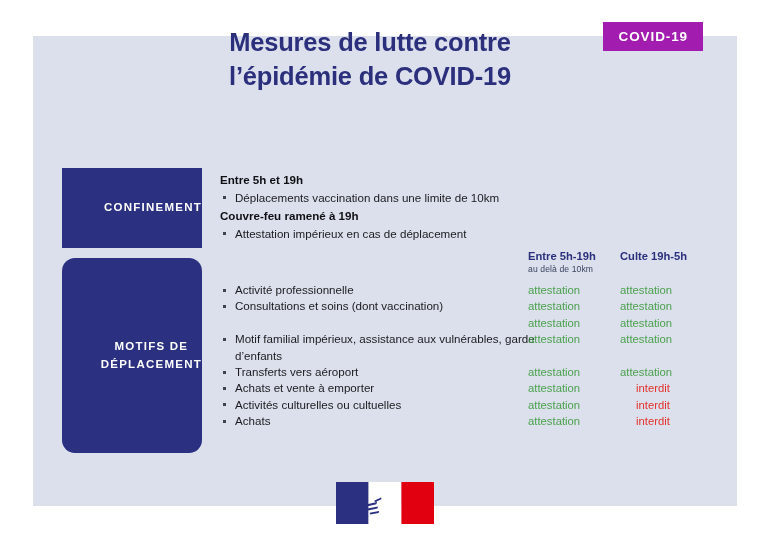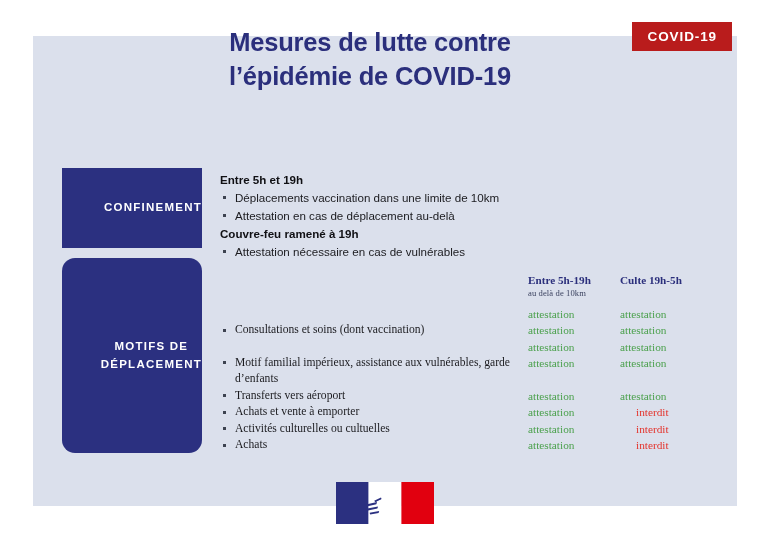--- a/index.html
+++ b/index.html
@@ -9,24 +9,25 @@
   }
   body {
     width: 770px;
     height: 544px;
     font-family: "Liberation Sans", sans-serif;
     -webkit-font-smoothing: antialiased;
   }
 
   #infographic {
     position: relative;
-    width: 770px;
+    width: 700px;
     height: 544px;
     background: #ffffff;
     overflow: hidden;
+    padding-left: 41px;
   }
 
   
   .panel {
     position: absolute;
     left: 33px;
     top: 36px;
     width: 704px;
     height: 470px;
     background: #dbe0ec;
@@ -44,21 +45,21 @@
     font-weight: bold;
     line-height: 1.32;
     letter-spacing: -0.2px;
   }
   .header-title .line { display: block; }
 
   .covid-badge {
     position: absolute;
     right: 38px;
     top: 22px;
-    background: #b91c1c;
+    background: #a21caf;
     color: #ffffff;
     font-size: 13.5px;
     font-weight: bold;
     letter-spacing: 0.9px;
     padding: 7px 15px 7px 16px;
   }
 
   
   .sec-box {
     position: absolute;
@@ -122,23 +123,22 @@
     top: 6.5px;
     width: 3px;
     height: 3px;
     background: #3d4250;
   }
 
   
   .motifs-area {
     position: absolute;
     left: 220px;
-    top: 274px;
+    top: 250px;
     width: 490px;
-    font-family: Liberation Serif, serif;
   }
   .col-heads {
     position: relative;
     height: 32px;
   }
   .col-head {
     position: absolute;
     top: 0;
     color: #2b2f7c;
     font-size: 11.2px;
@@ -212,25 +212,24 @@
   <div class="covid-badge">COVID-19</div>
 
   <div class="sec-box sec-box-confinement">
     <span class="lbl-line">CONFINEMENT</span>
   </div>
 
   <div class="confinement-body">
     <div class="sub-head">Entre 5h et 19h</div>
     <ul class="bullets">
       <li>Déplacements vaccination dans une limite de 10km</li>
-      <li>Attestation en cas de déplacement au-delà</li>
     </ul>
     <div class="sub-head second">Couvre-feu ramené à 19h</div>
     <ul class="bullets">
-      <li>Attestation nécessaire en cas de vulnérables</li>
+      <li>Attestation impérieux en cas de déplacement</li>
     </ul>
   </div>
 
   <div class="sec-box sec-box-motifs">
     <span>
       <span class="lbl-line">MOTIFS DE</span>
       <span class="lbl-line">DÉPLACEMENT</span>
     </span>
   </div>
 
@@ -241,20 +240,21 @@
         <span>Entre 5h-19h</span>
         <span class="sub">au delà de 10km</span>
       </div>
       <div class="col-head col-head-b">
         <span>Culte 19h-5h</span>
       </div>
     </div>
 
     <div id="motif-rows">
         <div class="motif-row">
+          <div class="motif-label">Activité professionnelle</div>
           <div class="motif-status status-a st-attestation">attestation</div>
           <div class="motif-status status-b st-attestation">attestation</div>
         </div>
         <div class="motif-row">
           <div class="motif-label">Consultations et soins (dont vaccination)</div>
           <div class="motif-status status-a st-attestation">attestation</div>
           <div class="motif-status status-b st-attestation">attestation</div>
         </div>
         <div class="motif-row">
           <div class="motif-status status-a st-attestation">attestation</div>

